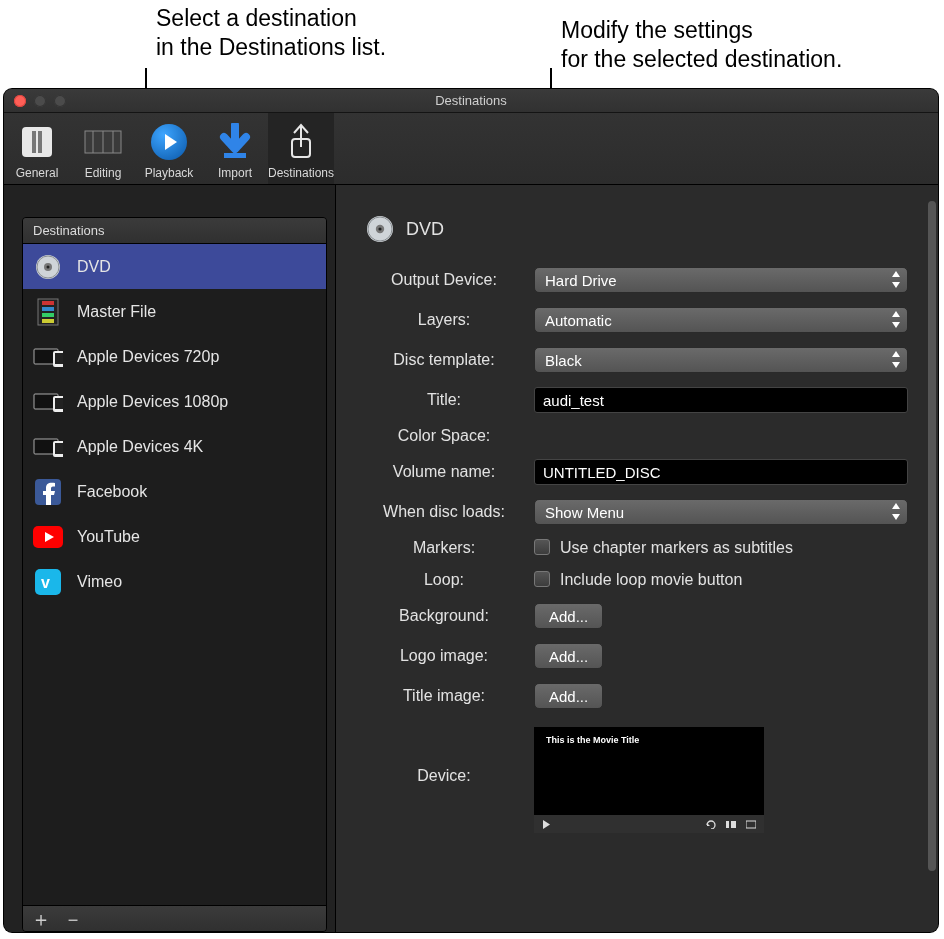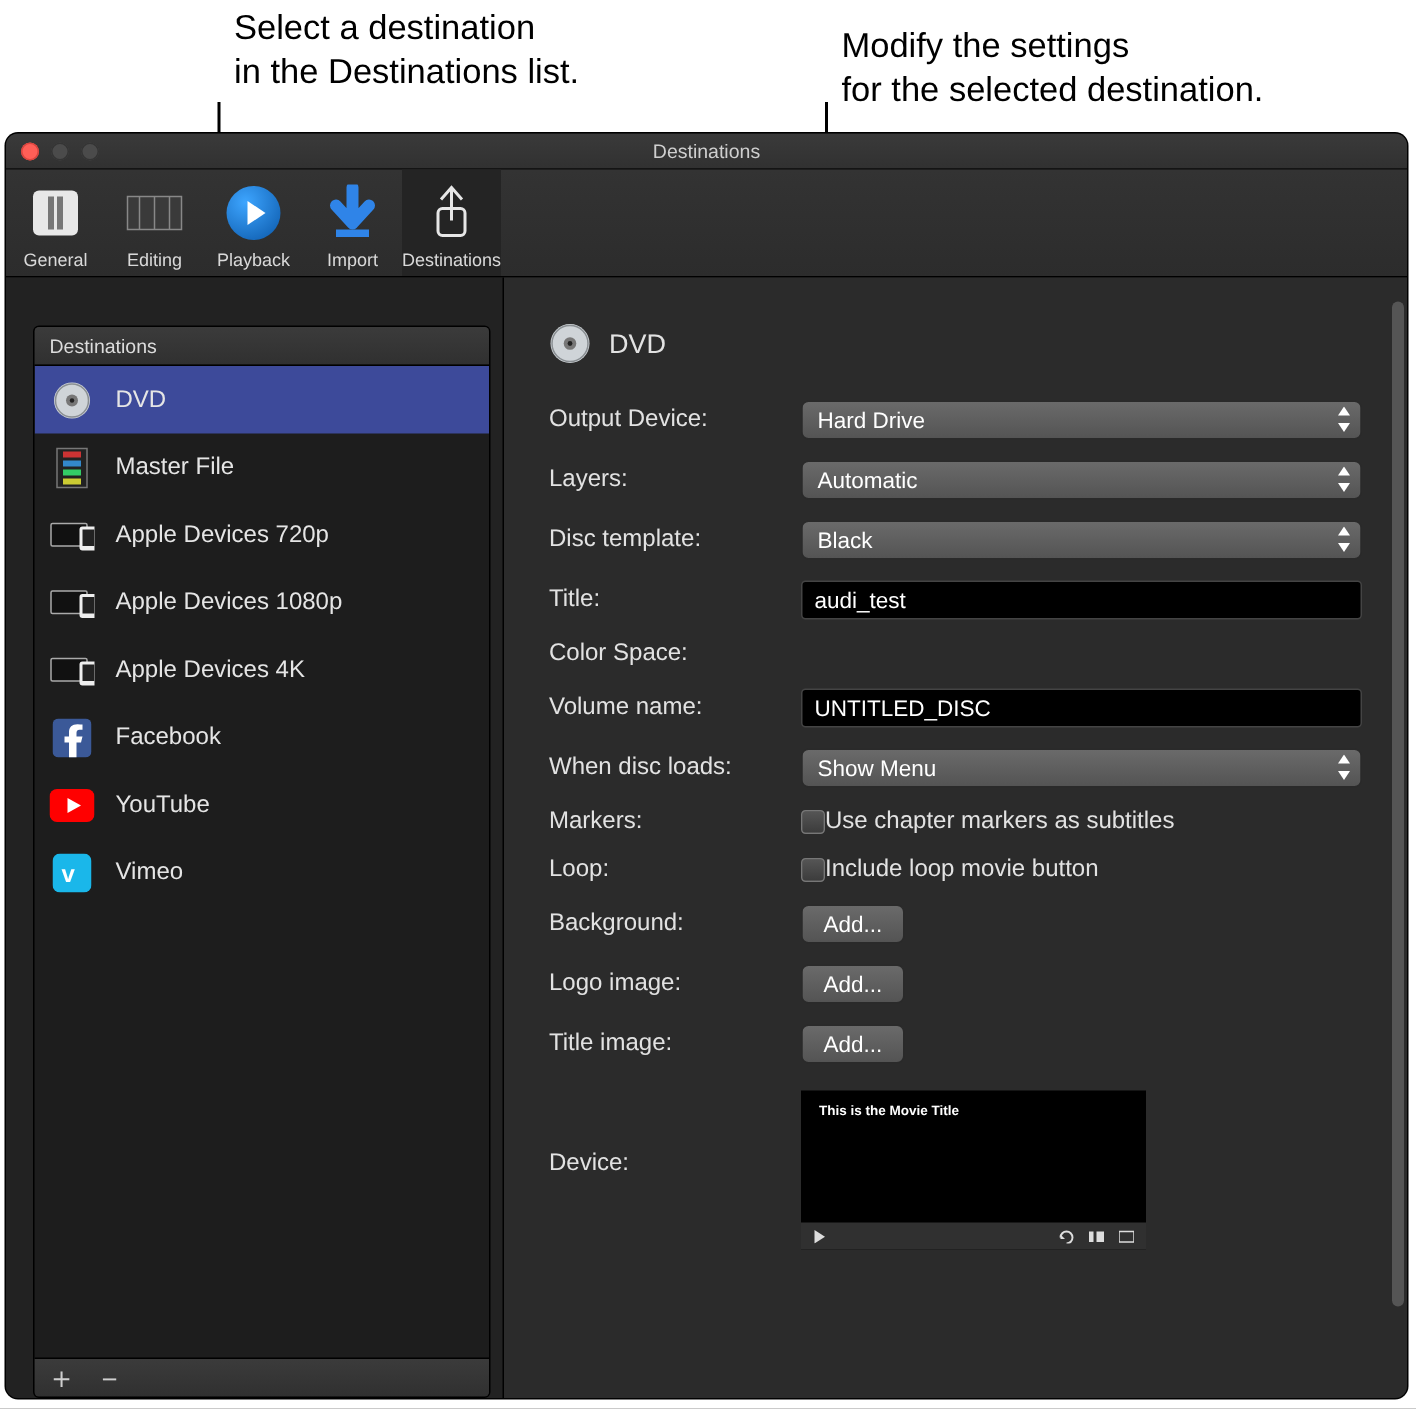--- a/index.html
+++ b/index.html
@@ -50,39 +50,39 @@
 
   
   .detail { flex: 1; background: #2b2b2b; padding: 24px 30px 0 30px; color: #e2e2e2; position: relative; overflow: hidden;}
   .vscroll { position: absolute; right: 2px; top: 16px; width: 8px; height: 670px; background: #555; border-radius: 4px; }
   .dest-title-row { display: flex; align-items: center; gap: 12px; margin: 6px 0 24px 0; }
   .dest-title-row .dest-icon { width: 28px; height: 28px; }
   .dest-title { font-size: 18px; }
 
   .form { display: flex; flex-direction: column; gap: 14px; }
   .row { display: flex; align-items: center; gap: 12px; }
-  .row label { width: 156px; text-align: left; font-size: 16px; color: #e2e2e2; flex-shrink: 0; }
+  .row label { width: 156px; text-align: center; font-size: 16px; color: #e2e2e2; flex-shrink: 0; }
   .row .ctrl { flex: 1; }
 
   .select {
     width: 296px; height: 26px;
     background: linear-gradient(#6a6a6a,#545454);
     border: 1px solid #2a2a2a; border-radius: 5px;
     color: #fff; font-size: 15px; padding: 0 28px 0 10px;
     display: flex; align-items: center; position: relative;
   }
   .select .chev { position: absolute; right: 6px; top: 3px; display:flex; flex-direction:column; gap:1px; }
   .select .chev svg { display:block; }
 
   .textfield {
     width: 296px; height: 26px; background: #000; border: 1px solid #444;
     border-radius: 3px; color: #fff; font-size: 15px; padding: 0 8px; display:flex; align-items:center;
   }
 
-  .checkbox-row { display: flex; align-items: center; }
+  .checkbox-row { display: flex; gap: 10px; }
   .checkbox { width: 16px; height: 16px; border: 1px solid #777; border-radius: 3px; background: linear-gradient(#555,#3c3c3c); }
   .readonly-text { font-size: 16px; }
 
   .btn {
     height: 26px; background: linear-gradient(#6a6a6a,#545454);
     border: 1px solid #2a2a2a; border-radius: 5px; color: #fff;
     font-size: 15px; padding: 0 14px; display: inline-flex; align-items: center;
   }
 
   .preview-box { width: 230px; height: 106px; background: #000; position: relative; }

